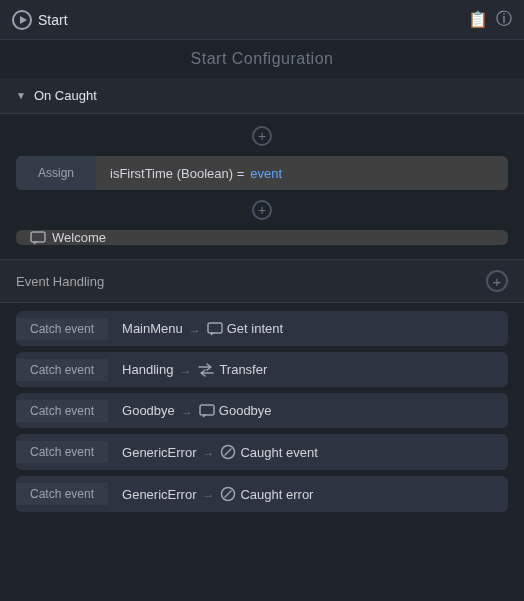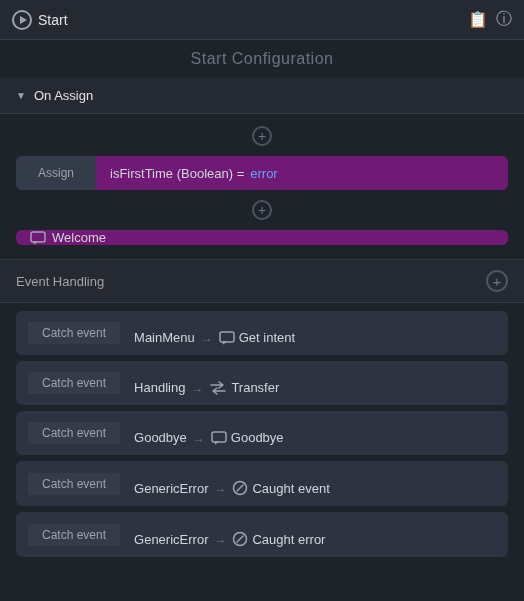--- a/index.html
+++ b/index.html
@@ -109,21 +109,21 @@
       justify-content: center;
       color: #6b7280;
       font-size: 14px;
       line-height: 1;
     }
 
     
     .action-row {
       display: flex;
       align-items: center;
-      background: #701a75;
+      background: #404040;
       border-radius: 6px;
       margin: 6px 0;
       overflow: hidden;
     }
     .action-label {
       background: #343b49;
       padding: 10px 14px;
       font-size: 12px;
       color: #9ca3af;
       min-width: 80px;
@@ -188,31 +188,29 @@
       overflow: hidden;
     }
     .catch-label {
       background: #343b49;
       padding: 4px 14px;
       font-size: 12px;
       color: #9ca3af;
       min-width: 90px;
       text-align: center;
       flex-shrink: 0;
-      margin-left: 12px;
     }
     .catch-content {
       padding: 10px 14px;
       flex: 1;
       font-size: 13px;
       color: #d1d5db;
       display: flex;
       align-items: center;
       gap: 4px;
-      margin-top: 9px;
     }
     .arrow {
       color: #6b7280;
       font-size: 12px;
       margin: 0 2px;
     }
   </style>
 </head>
 <body>
 
@@ -229,35 +227,35 @@
   </div>
 </div>
 
 <div class="config-header">
   <span>Start Configuration</span>
 </div>
 
 <div class="on-start-section">
   <div class="on-start-header">
     <span class="chevron-down">▼</span>
-    <span>On Assign</span>
+    <span>On Caught</span>
   </div>
 </div>
 
 <div class="actions-area">
 
   <div class="add-btn">
     <div class="plus-circle">+</div>
   </div>
 
   <div class="action-row">
     <div class="action-label">Assign</div>
     <div class="action-content">
       <span>isFirstTime (Boolean) =</span>
-      <span class="assign-value">error</span>
+      <span class="assign-value">event</span>
     </div>
   </div>
 
   <div class="add-btn">
     <div class="plus-circle">+</div>
   </div>
 
   <div class="action-row">
     <div class="action-content">
 

